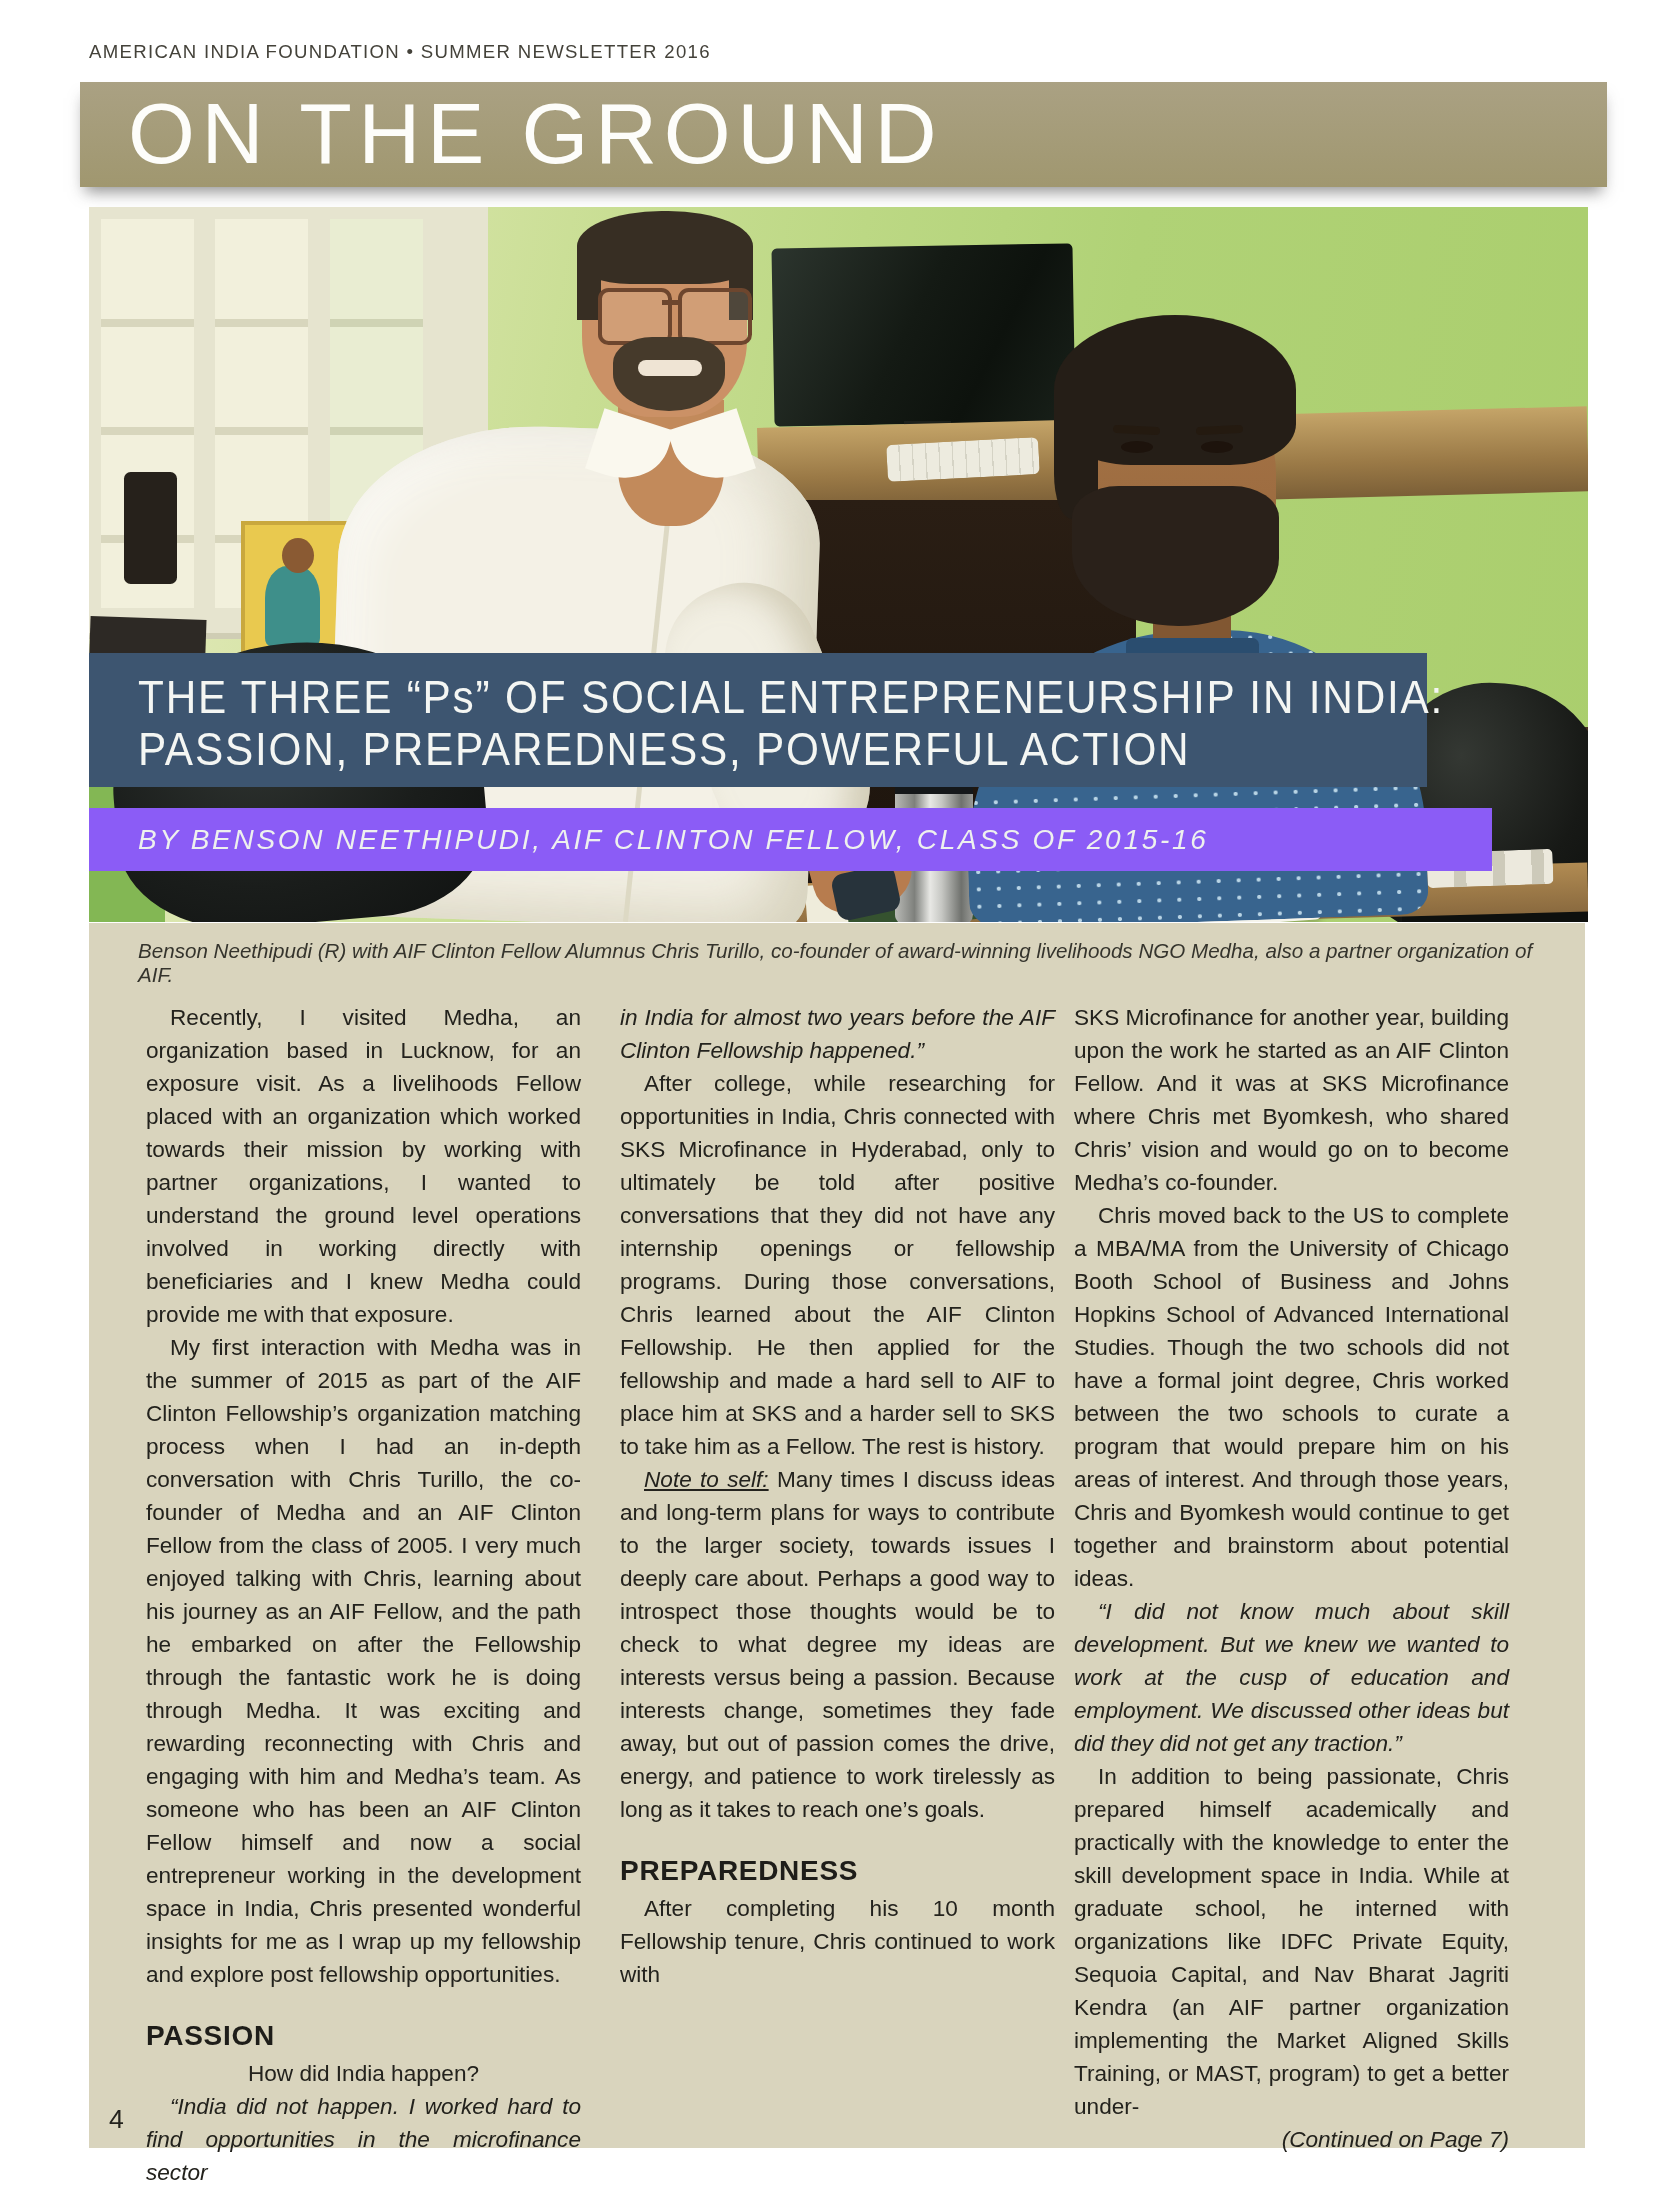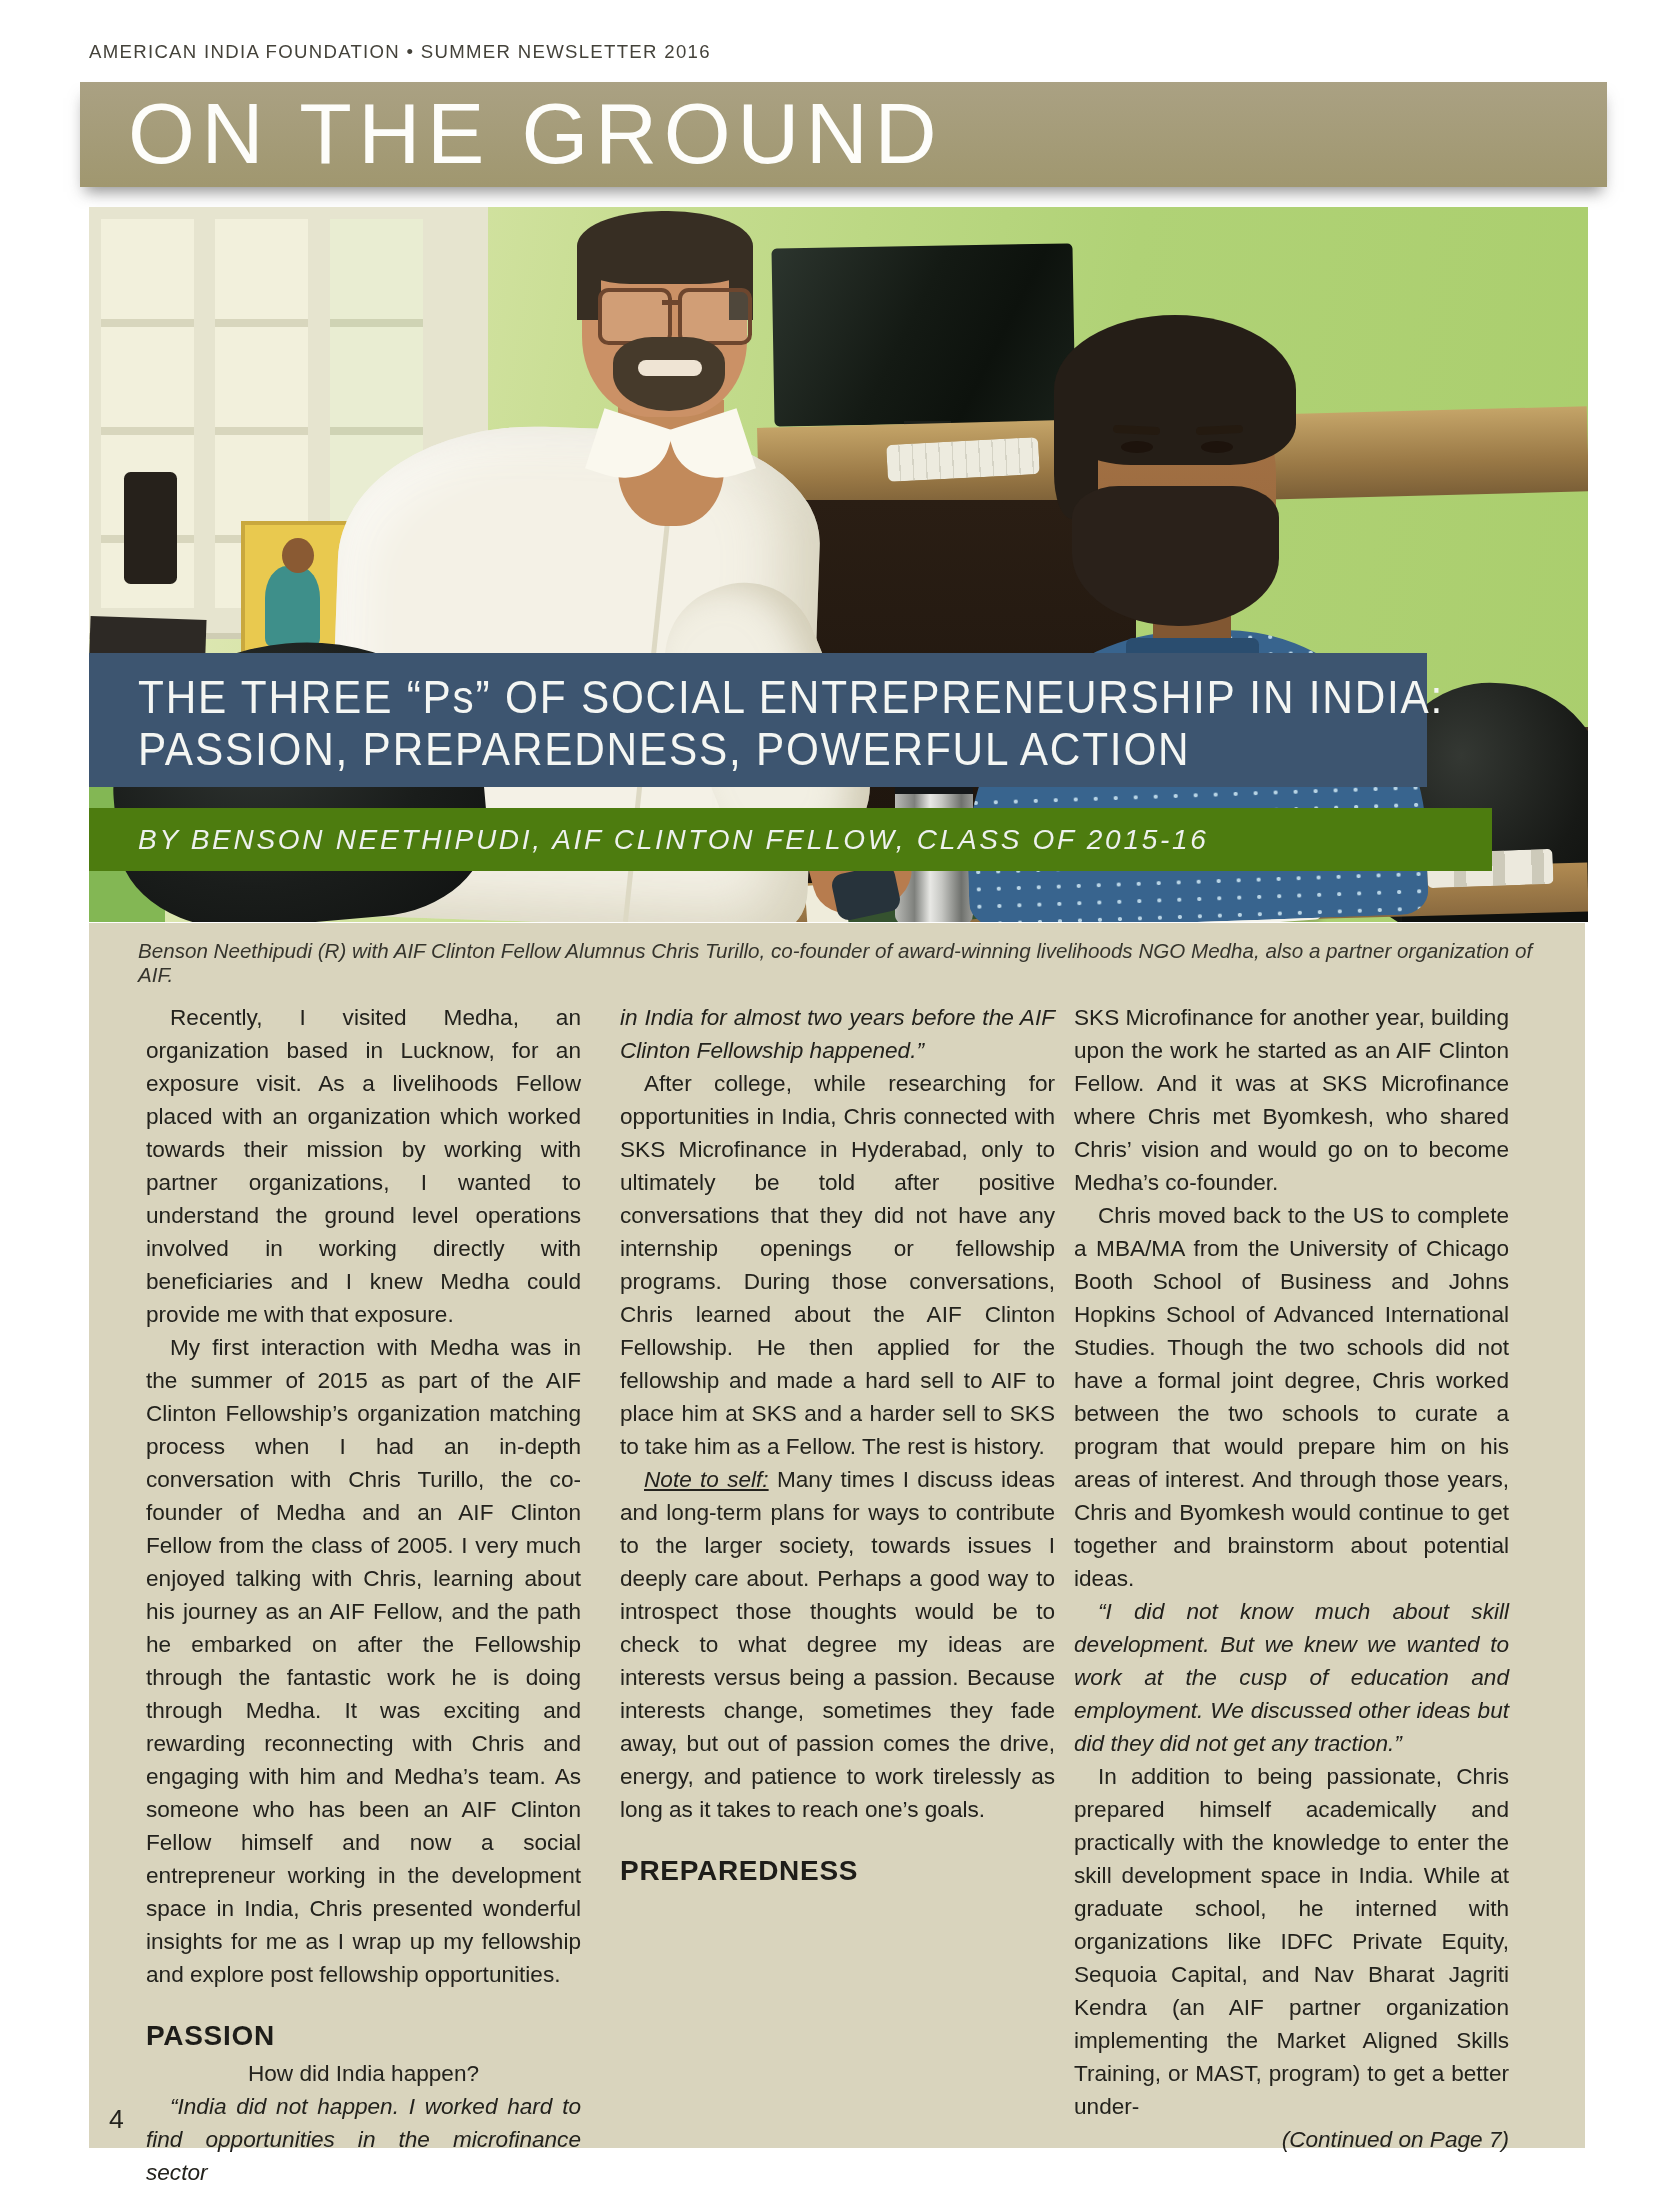--- a/index.html
+++ b/index.html
@@ -126,21 +126,21 @@
   .title-bar{
     left:89px;top:653px;width:1338px;height:134px;background:#3d5570;color:#f4f6f3;
   }
   .title-line{
     position:absolute;left:49px;white-space:nowrap;font-size:47px;letter-spacing:2px;
     transform:scaleX(.9);transform-origin:left center;
   }
   .title-line.l1{top:16px;}
   .title-line.l2{top:68px;}
   .byline-bar{
-    left:89px;top:808px;width:1403px;height:63px;background:#4d7c0f;color:#eef1ee;
+    left:89px;top:808px;width:1403px;height:63px;background:#8b5cf6;color:#eef1ee;
   }
   .byline-text{
     position:absolute;left:49px;top:50%;transform:translateY(-50%);
     font-size:28px;font-style:italic;letter-spacing:2.7px;white-space:nowrap;
   }
 
   
   .content{
     left:89px;top:923px;width:1496px;height:1225px;background:#d9d4bd;
   }
@@ -262,20 +262,21 @@
     <h3 class="section-heading">PASSION</h3>
     <p class="center-line">How did India happen?</p>
     <p class="quote ind">“India did not happen. I worked hard to find opportunities in the microfinance sector</p>
   </div>
 
   <div class="col c2">
     <p class="quote">in India for almost two years before the AIF Clinton Fellowship happened.”</p>
     <p class="para ind">After college, while researching for opportunities in India, Chris connected with SKS Microfinance in Hyderabad, only to ultimately be told after positive conversations that they did not have any internship openings or fellowship programs. During those conversations, Chris learned about the AIF Clinton Fellowship. He then applied for the fellowship and made a hard sell to AIF to place him at SKS and a harder sell to SKS to take him as a Fellow. The rest is history.</p>
     <p class="para ind"><span class="note-lead">Note to self:</span><span> Many times I discuss ideas and long-term plans for ways to contribute to the larger society, towards issues I deeply care about. Perhaps a good way to introspect those thoughts would be to check to what degree my ideas are interests versus being a passion. Because interests change, sometimes they fade away, but out of passion comes the drive, energy, and patience to work tirelessly as long as it takes to reach one’s goals.</span></p>
     <h3 class="section-heading">PREPAREDNESS</h3>
+    <p class="para ind">After completing his 10 month Fellowship tenure, Chris continued to work with</p>
   </div>
 
   <div class="col c3">
     <p class="para">SKS Microfinance for another year, building upon the work he started as an AIF Clinton Fellow. And it was at SKS Microfinance where Chris met Byomkesh, who shared Chris’ vision and would go on to become Medha’s co-founder.</p>
     <p class="para ind">Chris moved back to the US to complete a MBA/MA from the University of Chicago Booth School of Business and Johns Hopkins School of Advanced International Studies. Though the two schools did not have a formal joint degree, Chris worked between the two schools to curate a program that would prepare him on his areas of interest. And through those years, Chris and Byomkesh would continue to get together and brainstorm about potential ideas.</p>
     <p class="quote ind">“I did not know much about skill development. But we knew we wanted to work at the cusp of education and employment. We discussed other ideas but did they did not get any traction.”</p>
     <p class="para ind">In addition to being passionate, Chris prepared himself academically and practically with the knowledge to enter the skill development space in India. While at graduate school, he interned with organizations like IDFC Private Equity, Sequoia Capital, and Nav Bharat Jagriti Kendra (an AIF partner organization implementing the Market Aligned Skills Training, or MAST, program) to get a better under-</p>
     <p class="continued">(Continued on Page 7)</p>
   </div>
 

